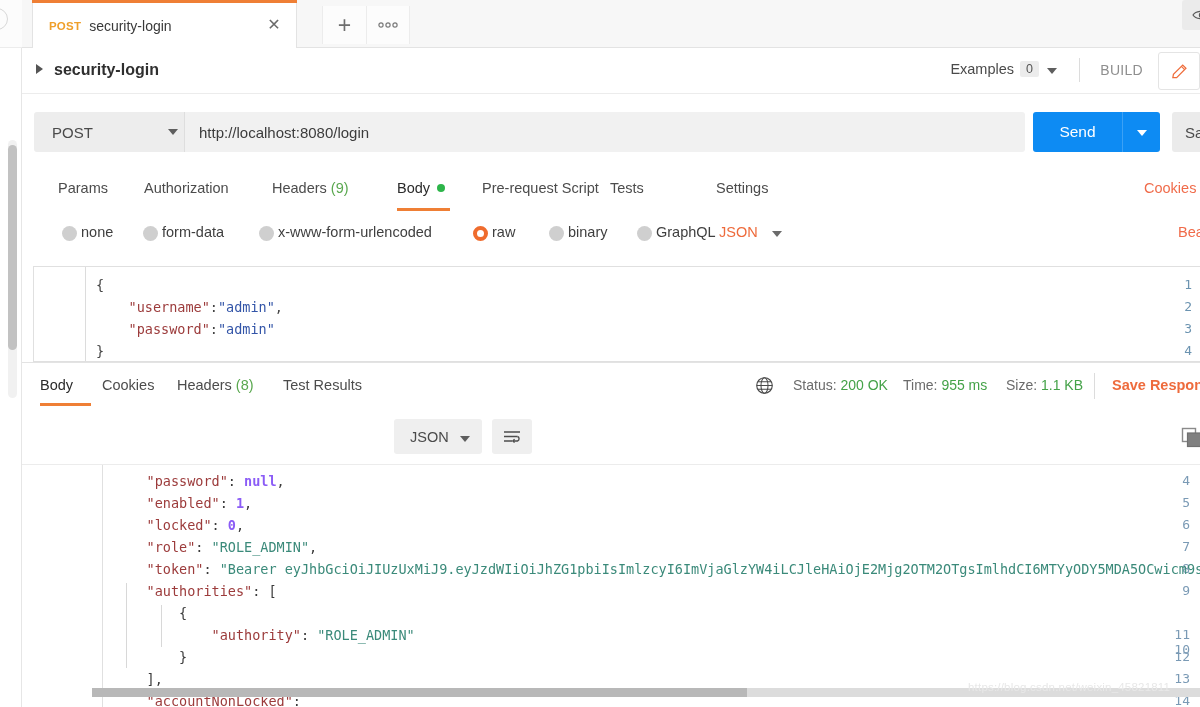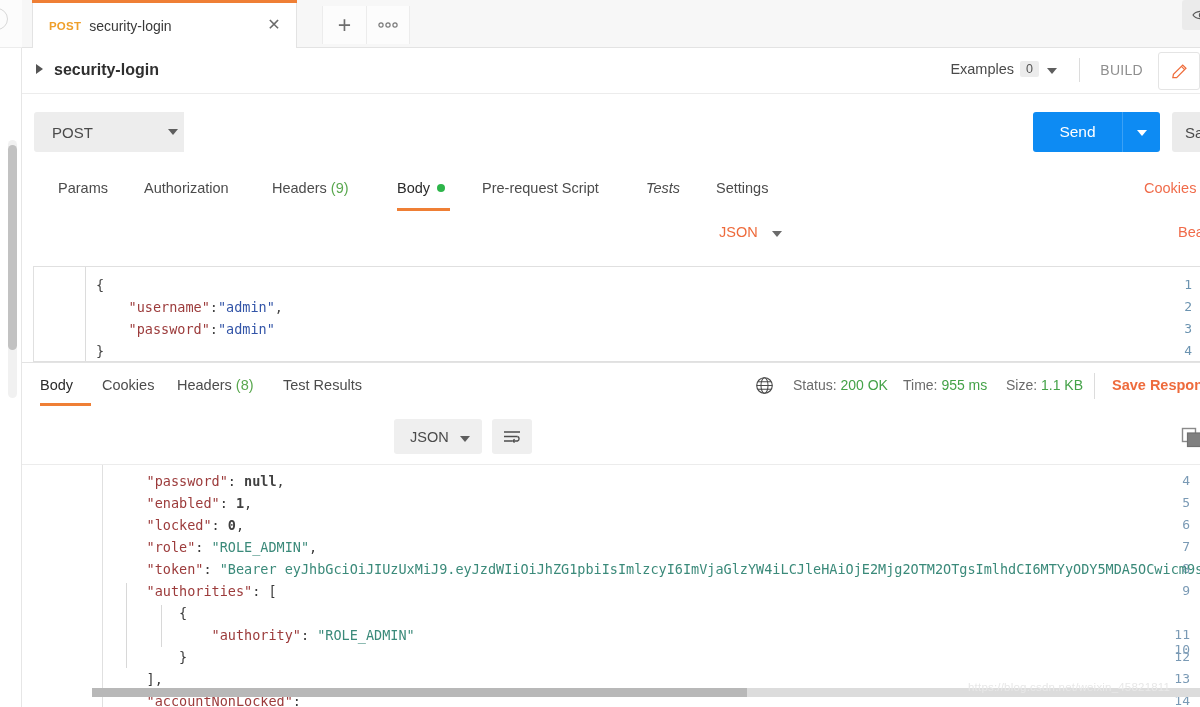--- a/index.html
+++ b/index.html
@@ -136,21 +136,21 @@
   .wrapbtn { position:absolute; left:470px; top:11px; width:40px; height:35px; background:#efefef; border-radius:3px; display:flex; align-items:center; justify-content:center; }
   .copybtn { position:absolute; left:1158px; top:18px; width:24px; height:24px; }
 
   
   .respbody { position:absolute; left:22px; top:464px; width:1178px; height:243px; background:#fff; border-top:1px solid #ececec; overflow:hidden; }
   .rgutter { position:absolute; left:11px; top:0; width:70px; height:243px; background:#fff; border-right:1px solid #e0e0e0; }
   .rnum { position:absolute; right:10px; font-family:"DejaVu Sans Mono", monospace; font-size:13px; color:#7a9ab5; }
   .rline { position:absolute; left:92px; font-family:"DejaVu Sans Mono", monospace; font-size:13.5px; white-space:pre; }
   .k { color:#9c3b3b; }
   .s { color:#3b8a7a; }
-  .n { color:#404040; font-weight:bold; }
+  .n { color:#8b5cf6; font-weight:bold; }
   .p { color:#3a3a3a; }
   .indentguide { position:absolute; width:1px; background:#d8d8d8; }
   .hscroll { position:absolute; left:92px; top:688px; width:655px; height:9px; background:#b8b8b8; border-radius:0; }
   .hscroll-track { position:absolute; left:92px; top:688px; width:1108px; height:9px; background:#dcdcdc; }
   .watermark { position:absolute; left:968px; top:681px; font-size:11.5px; color:#e8e8e8; letter-spacing:.2px; white-space:nowrap; }
 </style>
 </head>
 <body>
 
 <div id="app">
@@ -199,40 +199,57 @@
         <path d="M12 4.6 L15.4 8" stroke="#ef6c3a" stroke-width="1.2" fill="none"></path>
       </svg>
     </span>
   </div>
 
   <div class="urlrow">
     <div class="method-box">
       <span>POST</span>
     </div>
     <span class="method-caret"></span>
+    <div class="url-box">
+      <span>http://localhost:8080/login</span>
+    </div>
     <div class="send-btn">Send</div>
     <div class="send-caret-btn">
       <span class="send-caret"></span>
     </div>
     <div class="save-btn">Save</div>
   </div>
 
   <div class="reqtabs">
       <span class="rtab" style="left: 36px;">Params</span>
       <span class="rtab" style="left: 122px;">Authorization</span>
       <span class="rtab" style="left: 250px;">Headers<span class="rtab-count"> (9)</span></span>
       <span class="rtab active" style="left: 375px;">Body<span class="green-dot"></span></span>
       <span class="rtab-underline" style="left: 375px; width: 53px;"></span>
       <span class="rtab" style="left: 460px;">Pre-request Script</span>
-      <span class="rtab" style="left: 624px; font-style: italic;">Tests</span>
+      <span class="rtab" style="left: 588px;">Tests</span>
       <span class="rtab" style="left: 694px;">Settings</span>
     </div>
   <span class="cookies-link">Cookies</span>
   <span class="beautify-link">Bea</span>
 
+  <div class="bodytypes">
+      <span class="radio" style="left: 40px;"></span>
+      <span class="bt" style="left: 59px;">none</span>
+      <span class="radio" style="left: 121px;"></span>
+      <span class="bt" style="left: 140px;">form-data</span>
+      <span class="radio" style="left: 237px;"></span>
+      <span class="bt" style="left: 256px;">x-www-form-urlencoded</span>
+      <span class="radio sel" style="left: 451px;"></span>
+      <span class="bt" style="left: 470px;">raw</span>
+      <span class="radio" style="left: 527px;"></span>
+      <span class="bt" style="left: 546px;">binary</span>
+      <span class="radio" style="left: 615px;"></span>
+      <span class="bt" style="left: 634px;">GraphQL</span>
+    </div>
   <span class="json-label">JSON</span>
   <span class="json-caret"></span>
 
   <div class="reqeditor">
     <div class="gutter"></div>
     <div id="req-lines">
         <div class="gnum" style="top: 10px;">1</div>
         <div class="codeline" style="top: 10px;"><span class="p-req">{</span></div>
         <div class="gnum" style="top: 32px;">2</div>
         <div class="codeline" style="top: 32px;"><span class="p-req">    </span><span class="k-req">"username"</span><span class="p-req">:</span><span class="v-req">"admin"</span><span class="p-req">,</span></div>

